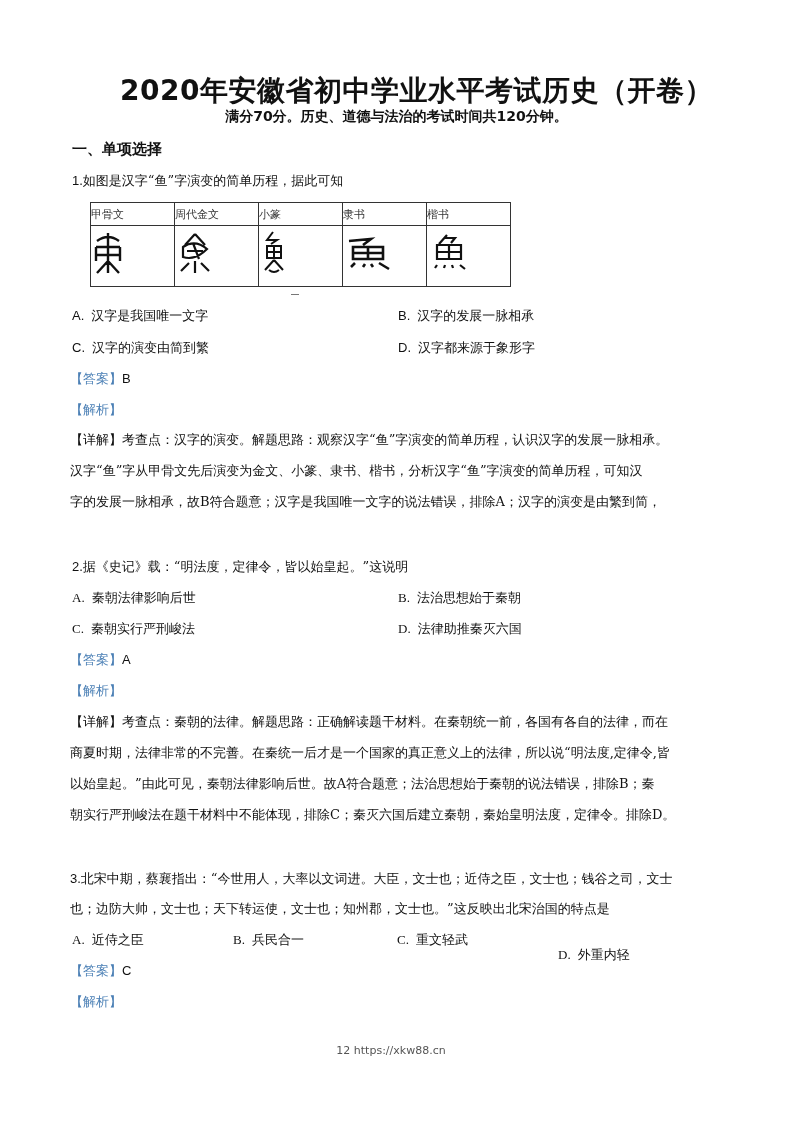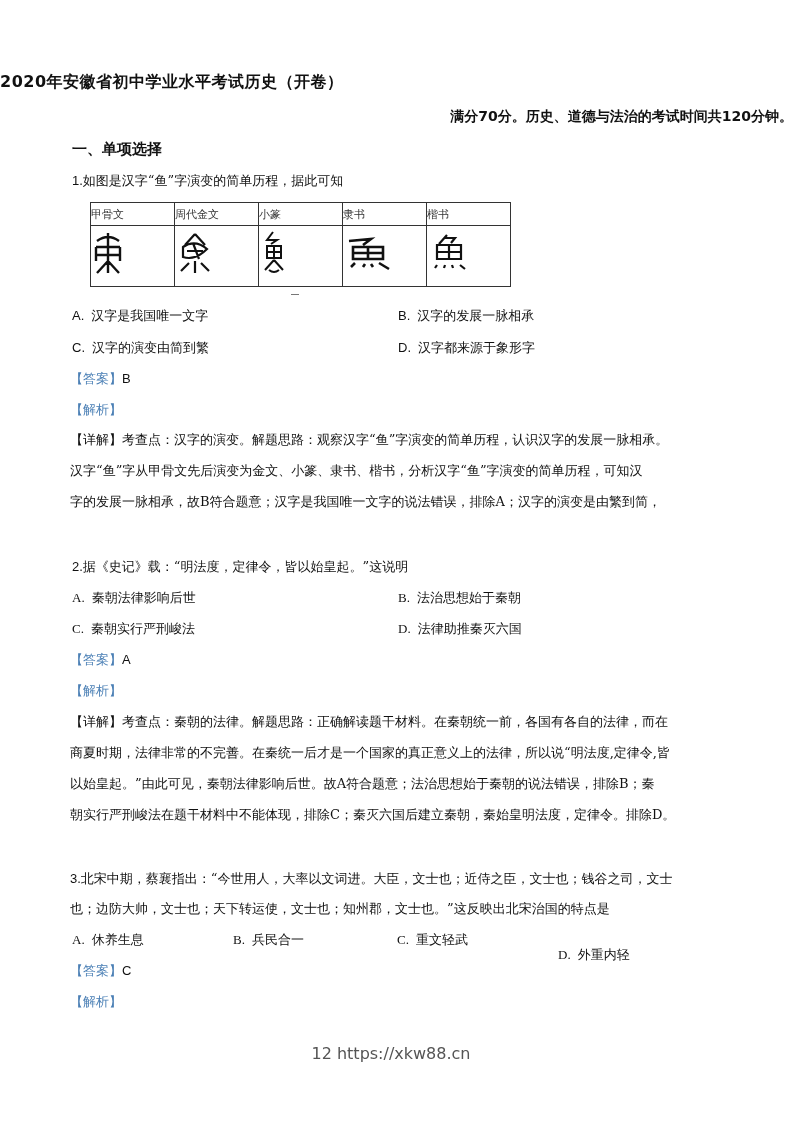--- a/index.html
+++ b/index.html
@@ -2,26 +2,26 @@
 <html><head>
   <meta charset="utf-8">
   <style>
     html, body { margin: 0; padding: 0; background: #ffffff; }
     body {
       width: 793px; height: 1122px; position: relative; overflow: hidden;
       font-family: "DejaVu Serif", "Liberation Serif", serif;
       color: #111111;
     }
     .title {
-      position: absolute; top: 72px; left: 0; width: 713px; text-align: left;
-      font-size: 16px; font-weight: bold; letter-spacing: 0.5px;
+      position: absolute; top: 72px; left: 0; width: 713px; text-align: right;
+      font-size: 28px; font-weight: bold; letter-spacing: 0.5px;
       font-family: "DejaVu Sans", "Liberation Sans", sans-serif;
     }
     .subtitle {
-      position: absolute; top: 108px; left: 0; width: 793px; text-align: right;
+      position: absolute; top: 108px; left: 0; width: 793px; text-align: center;
       font-size: 14px; font-weight: bold;
       font-family: "DejaVu Sans", "Liberation Sans", sans-serif;
     }
     .section {
       position: absolute; top: 140px; left: 72px;
       font-size: 15px; font-weight: bold;
       font-family: "DejaVu Sans", "Liberation Sans", sans-serif;
     }
     .line {
       position: absolute; left: 72px; font-size: 13px; white-space: nowrap;
@@ -43,21 +43,21 @@
     table.evo td {
       border: 1px solid #333; text-align: left; padding: 0;
     }
     table.evo tr.hd td { height: 22px; font-size: 11px; color: #333; }
     table.evo tr.gl td { height: 60px; font-size: 30px; color: #111; }
     .dash {
       position: absolute; top: 294px; left: 291px; width: 8px; height: 1px; background: #777;
     }
     .footer {
       position: absolute; top: 1044px; left: 0; width: 782px; text-align: center;
-      font-size: 16px; color: #555;
+      font-size: 11px; color: #555;
       font-family: "DejaVu Sans", "Liberation Sans", sans-serif;
     }
   </style>
 </head>
 <body>
 
 <div class="title">2020年安徽省初中学业水平考试历史（开卷）</div>
 <div class="subtitle">满分70分。历史、道德与法治的考试时间共120分钟。</div>
 <div class="section">一、单项选择</div>
 
@@ -138,21 +138,21 @@
   <div><span>【详解】</span><span>考查点：秦朝的法律。解题思路：正确解读题干材料。在秦朝统一前，各国有各自的法律，而在</span></div>
   <div>商夏时期，法律非常的不完善。在秦统一后才是一个国家的真正意义上的法律，所以说“明法度,定律令,皆</div>
   <div>以始皇起。”由此可见，秦朝法律影响后世。故A符合题意；法治思想始于秦朝的说法错误，排除B；秦</div>
   <div>朝实行严刑峻法在题干材料中不能体现，排除C；秦灭六国后建立秦朝，秦始皇明法度，定律令。排除D。</div>
 </div>
 
 <div class="para" style="top:864px; left:70px; line-height:30px;">
   <div><span style="font-family:'Liberation Sans',sans-serif;">3.</span><span>北宋中期，蔡襄指出：“今世用人，大率以文词进。大臣，文士也；近侍之臣，文士也；钱谷之司，文士</span></div>
   <div>也；边防大帅，文士也；天下转运使，文士也；知州郡，文士也。”这反映出北宋治国的特点是</div>
 </div>
-<div class="opt serif" style="top:931px; left:72px;"><span class="letter">A.</span><span>休养生息</span></div>
+<div class="opt serif" style="top:931px; left:72px;"><span class="letter">A.</span><span>近侍之臣</span></div>
 <div class="opt serif" style="top:931px; left:233px;"><span class="letter">B.</span><span>兵民合一</span></div>
 <div class="opt serif" style="top:931px; left:397px;"><span class="letter">C.</span><span>重文轻武</span></div>
 <div class="opt serif" style="top:946px; left:558px;"><span class="letter">D.</span><span>外重内轻</span></div>
 
 <div class="line" style="top:962px; left:70px;">
   <span class="bracket">【</span><span class="bracket">答案</span><span class="bracket">】</span><span class="ans-val">C</span>
 </div>
 <div class="line bracket" style="top:993px; left:70px;">【解析】</div>
 
 <div class="footer">

